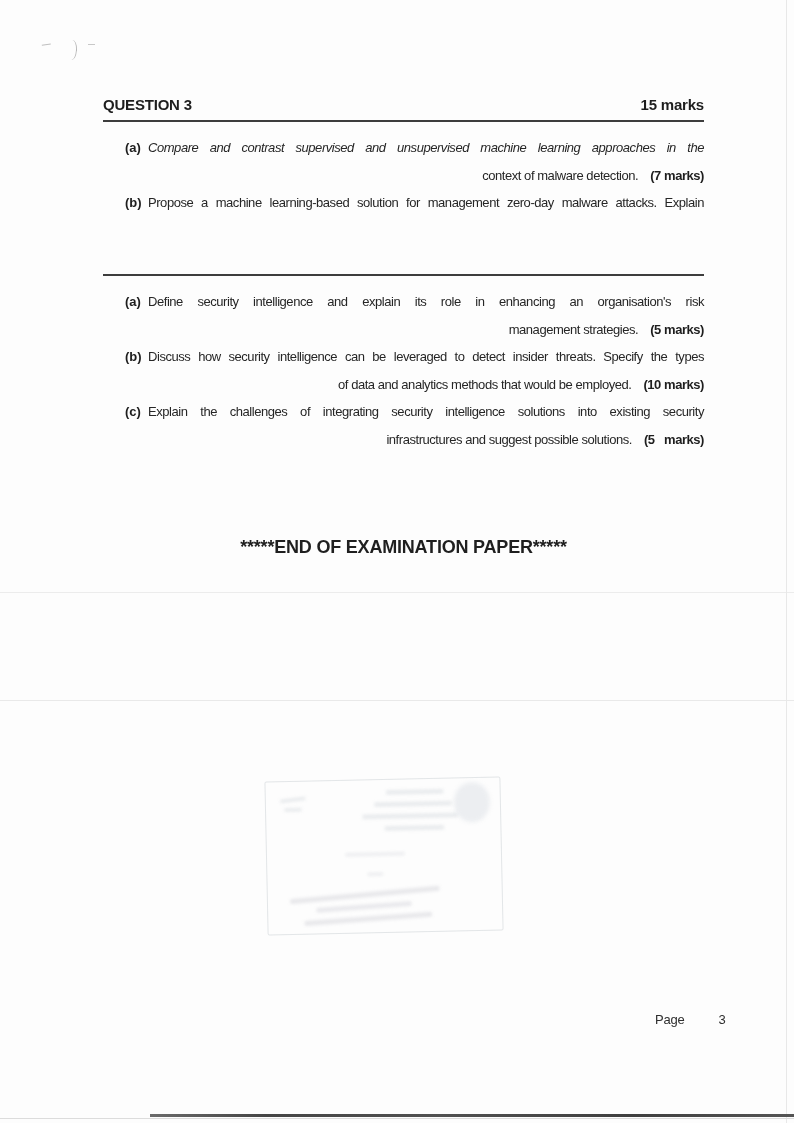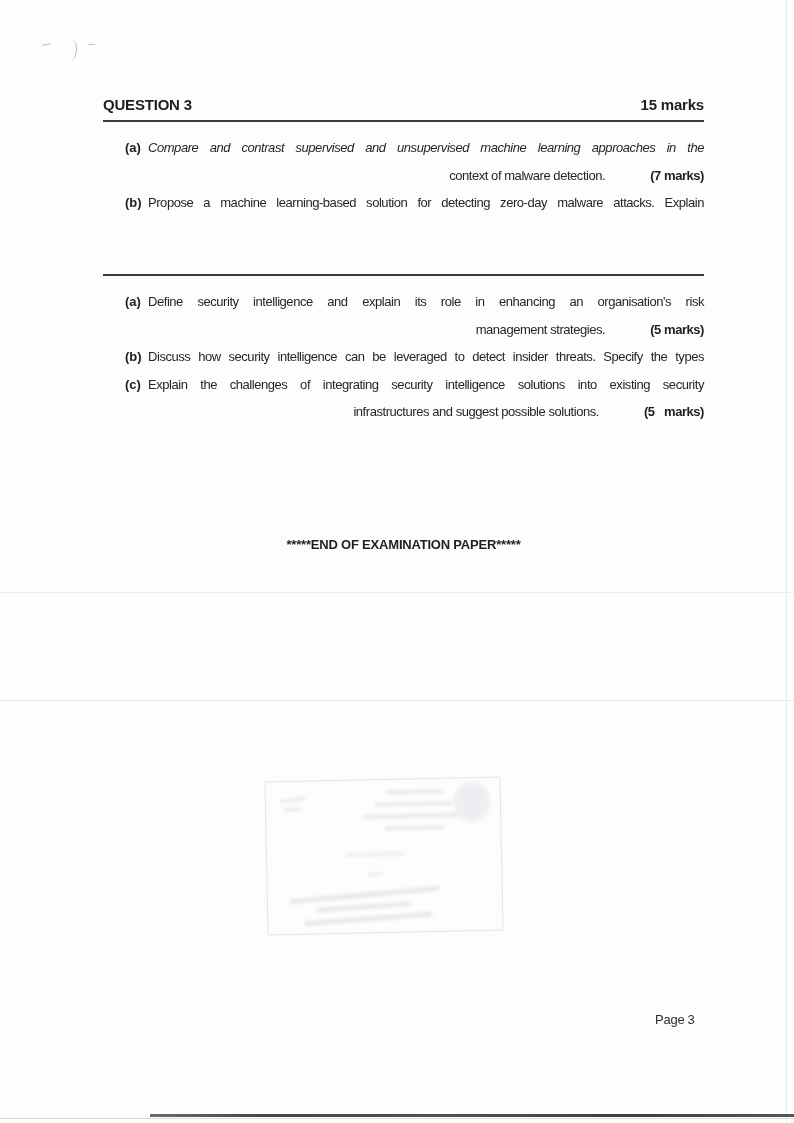--- a/index.html
+++ b/index.html
@@ -40,34 +40,34 @@
   .q-item .body { flex: 1; min-width: 0; }
 
   .line {
     font-size: 13px; line-height: 27.5px; letter-spacing: -0.45px;
     color: #262626;
   }
   .line.jfull { text-align: justify; text-align-last: justify; text-justify: inter-word; }
   .line.ital { font-style: italic; }
   .line.last { display: flex; justify-content: flex-end; align-items: baseline; }
   .line.last .marks {
-    font-weight: bold; color: #1e1e1e; white-space: pre; padding-left: 12px; margin-left: 33px;
+    font-weight: bold; color: #1e1e1e; white-space: pre; padding-left: 12px;
   }
 
   
   .end-note {
     position: absolute; left: 103px; width: 601px; top: 537px;
-    text-align: center; font-weight: bold; font-size: 13px; letter-spacing: -0.2px;
+    text-align: center; font-weight: bold; font-size: 18px; letter-spacing: -0.2px;
     color: #1f1f1f;
   }
 
   
   .page-num {
     position: absolute; top: 1012px; left: 655px;
-    display: flex; gap: 3px;
+    display: flex; gap: 34px;
     font-size: 13px; color: #2e2e2e; letter-spacing: -0.2px;
   }
 
   
   .scribble { position: absolute; top: 38px; left: 42px; width: 60px; height: 28px; }
   .scribble .dash1 {
     position: absolute; left: 0; top: 6px; width: 9px; height: 3px;
     border-top: 1.6px solid rgba(115,115,115,0.45); transform: rotate(-8deg);
   }
   .scribble .paren {
@@ -154,21 +154,21 @@
           <div class="line last">
             <span>context of malware detection.</span>
             <span class="marks">(7 marks)</span>
           </div>
         </div>
       </div>
 
       <div class="q-item">
         <div class="label">(b)</div>
         <div class="body">
-          <div class="line jfull">Propose a machine learning-based solution for detecting zero-day malware attacks. Explain</div>
+          <div class="line jfull">Propose a machine learning-based solution for management zero-day malware attacks. Explain</div>
         </div>
       </div>
 
     </div>
   </section>
 
   <section class="q-block q4">
     <div class="q-rule"></div>
     <div class="q-items">
 
@@ -180,20 +180,24 @@
             <span>management strategies.</span>
             <span class="marks">(5 marks)</span>
           </div>
         </div>
       </div>
 
       <div class="q-item">
         <div class="label">(b)</div>
         <div class="body">
           <div class="line jfull">Discuss how security intelligence can be leveraged to detect insider threats. Specify the types</div>
+          <div class="line last">
+            <span>of data and analytics methods that would be employed.</span>
+            <span class="marks">(10 marks)</span>
+          </div>
         </div>
       </div>
 
       <div class="q-item">
         <div class="label">(c)</div>
         <div class="body">
           <div class="line jfull">Explain the challenges of integrating security intelligence solutions into existing security</div>
           <div class="line last">
             <span>infrastructures and suggest possible solutions.</span>
             <span class="marks">(5   marks)</span>

